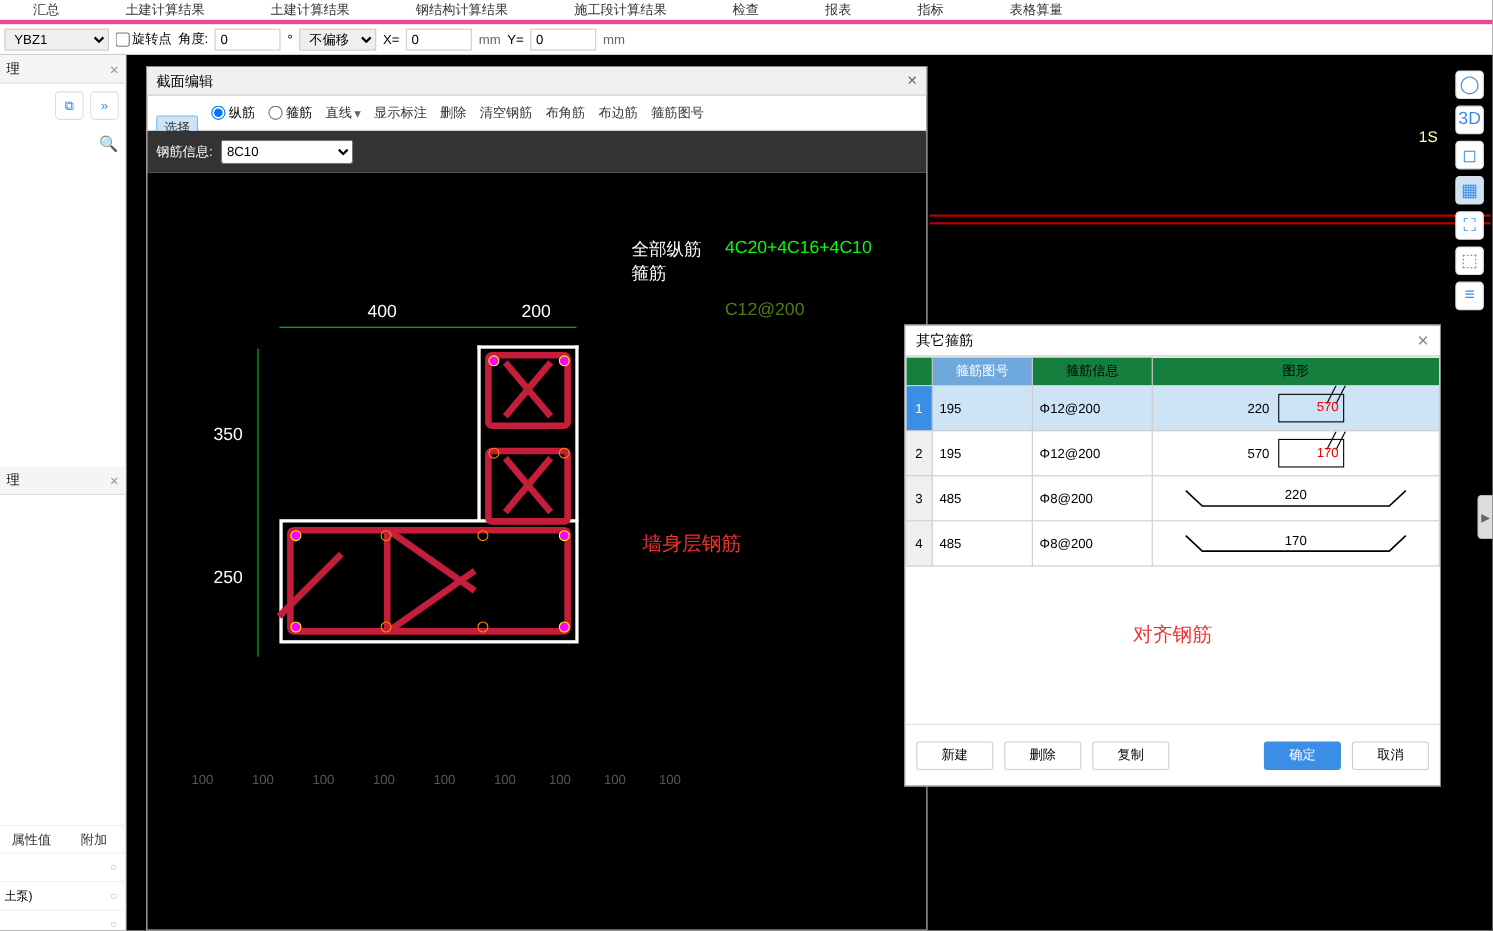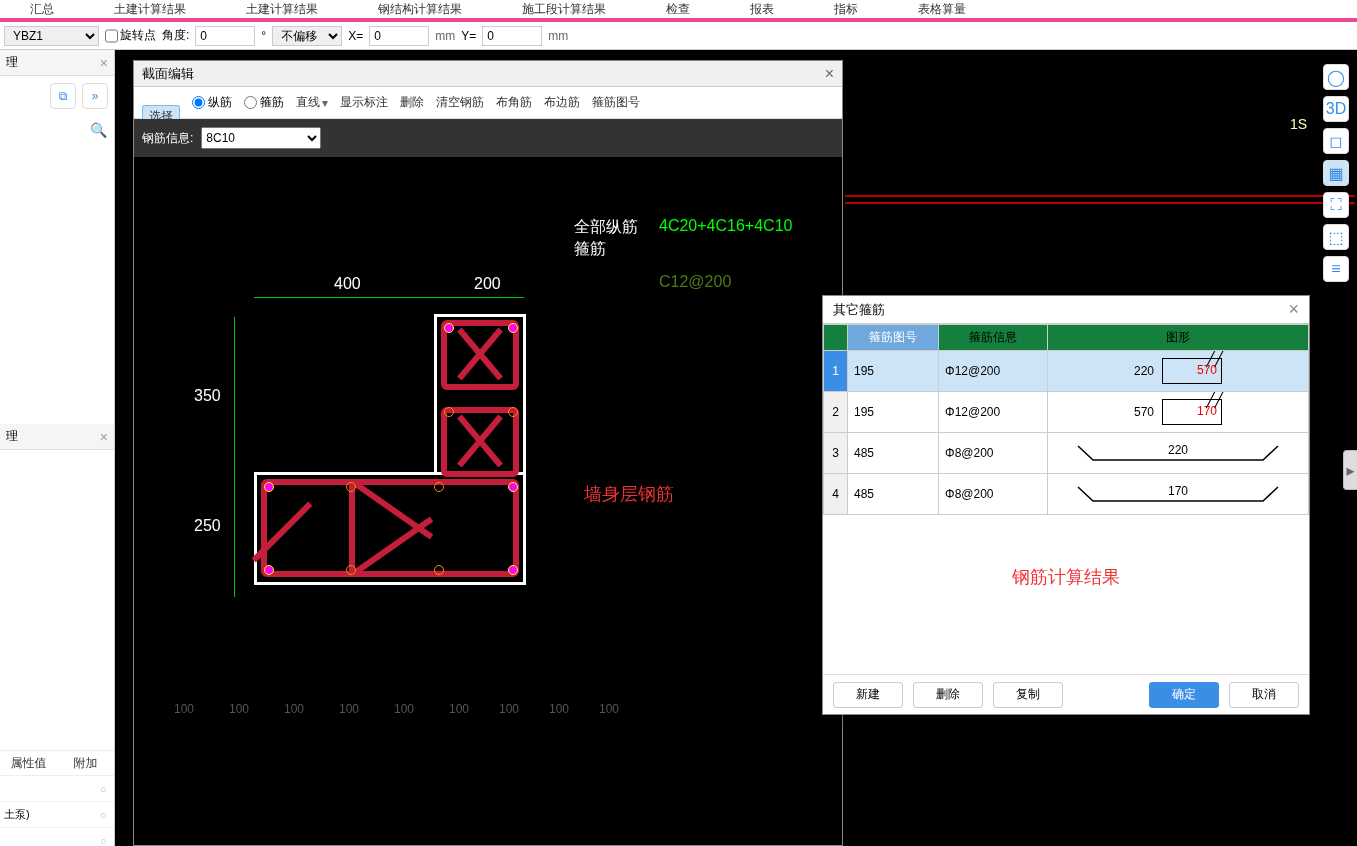--- a/index.html
+++ b/index.html
@@ -82,21 +82,21 @@
 .tbl .col-shape{ width:261px; position:relative;}
 .shape-box{ position:relative; width:100%; height:32px; display:flex; align-items:center; justify-content:center;}
 .sh-rect{ border:1.5px solid #000; width:60px; height:26px; position:relative;}
 .sh-rect .hook{ position:absolute; right:-2px; top:-8px; font-size:14px;}
 .sh-rect .lbl-side{ position:absolute; right:4px; top:4px; color:#e00; font-size:12px;}
 .sh-open{ width:210px; height:18px; position:relative;}
 .sh-open svg{width:100%;height:100%;}
 .sh-open .lbl-c{ position:absolute; top:-1px; left:50%; transform:translateX(-50%); font-size:12px;}
 .dlg-body{ flex:1; overflow:auto;}
 .annot-red{ text-align:center; color:#e33; font-size:18px; padding:50px 0;}
-.dlg-footer{ height:40px; display:flex; align-items:center; justify-content:flex-start; gap:10px; padding:0 10px; border-top:1px solid #ddd;}
+.dlg-footer{ height:56px; display:flex; align-items:center; justify-content:flex-start; gap:10px; padding:0 10px; border-top:1px solid #ddd;}
 .dlg-footer button{ width:70px; height:26px; border:1px solid #ccc; background:#fff; border-radius:3px; cursor:pointer; font-size:12px;}
 .dlg-footer button.primary{ background:#3a8ee6; color:#fff; border-color:#3a8ee6;}
 .dlg-footer .spacer{ flex:1;}
 
 
 .rcol-tab{ position:absolute; right:0; top:450px; width:14px; height:40px; background:#ddd; border:1px solid #bbb; border-right:none; border-radius:4px 0 0 4px; display:flex; align-items:center; justify-content:center; cursor:pointer; color:#666;}
 
 
 .dim-line-h{ position:absolute; height:1px; background:#0c0;}
 .dim-line-v{ position:absolute; width:1px; background:#0c0;}
@@ -342,21 +342,21 @@
           <td>
               <div class="shape-box">
                 <div class="sh-open"><svg viewBox="0 0 210 18">
                     <path d="M5 2 L20 16 L190 16 L205 2" stroke="#000" fill="none" stroke-width="1.5"></path>
                   </svg><span class="lbl-c">170</span></div>
               </div>
             </td>
         </tr>
       </tbody>
     </table>
-    <div class="annot-red">钢筋计算结果</div>
+    <div class="annot-red">对齐钢筋</div>
   </div>
   <div class="dlg-footer">
     <button>新建</button>
     <button>删除</button>
     <button>复制</button>
     <div class="spacer"></div>
     <button class="primary">确定</button>
     <button>取消</button>
   </div>
 </div>

